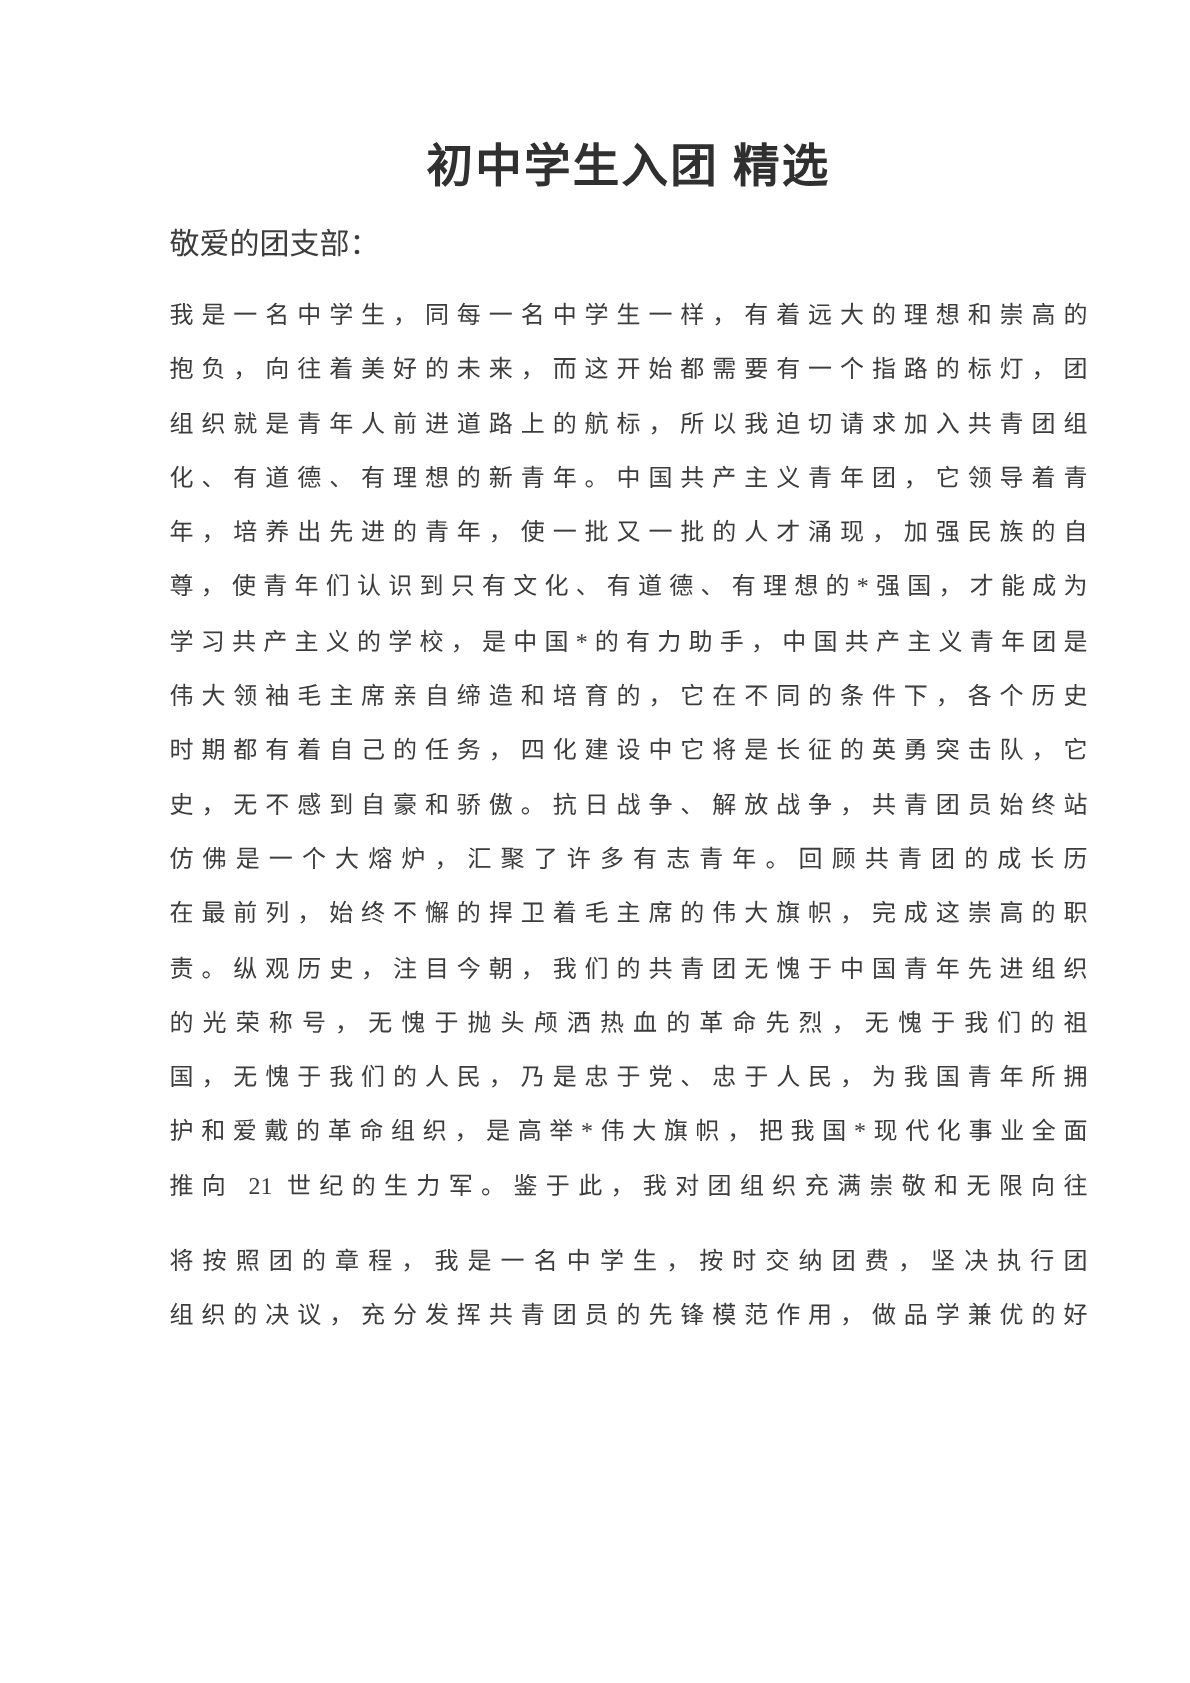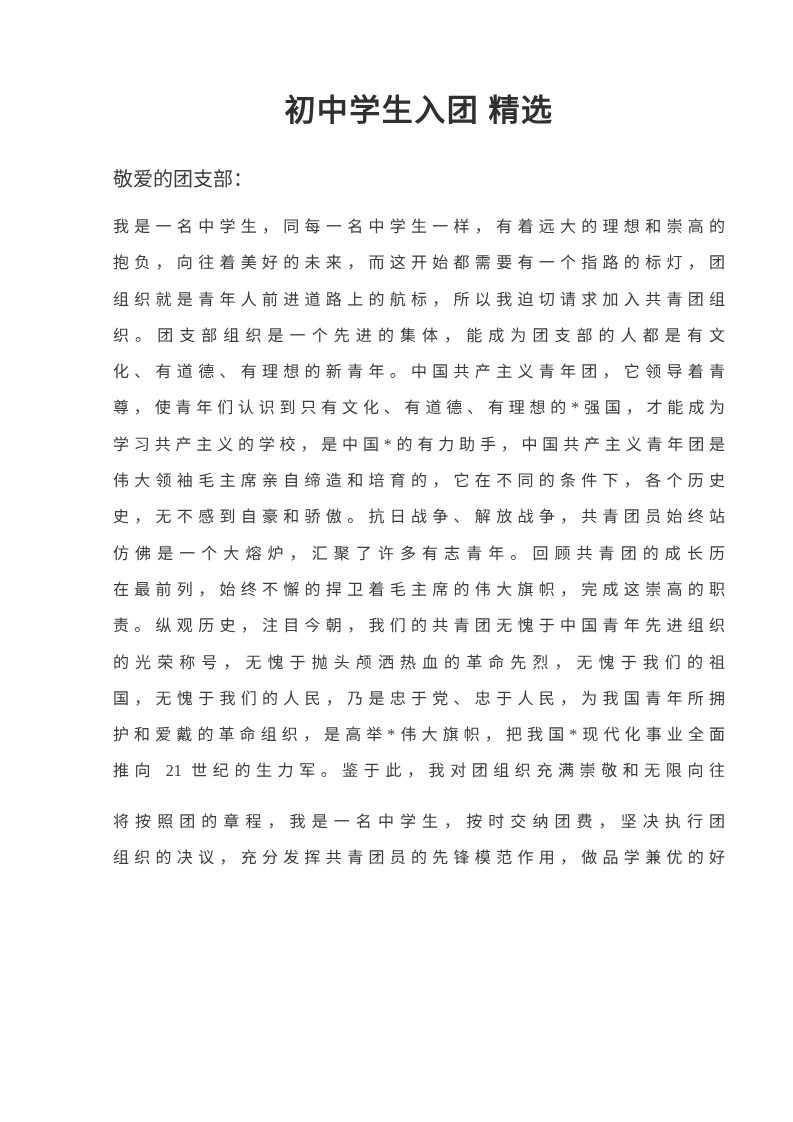--- a/index.html
+++ b/index.html
@@ -21,21 +21,21 @@
   .title {
     margin: 0;
     font-size: 31px;
     font-weight: 700;
     line-height: 42px;
     letter-spacing: 1.5px;
     text-align: center;
     color: #303030;
   }
   .salutation {
-    margin-top: 34px;
+    margin-top: 18px;
     font-size: 20px;
     line-height: 26px;
     text-align: left;
   }
   .paragraph {
     margin-top: 17px;
   }
   .paragraph + .paragraph {
     margin-top: 14px;
   }
@@ -53,25 +53,26 @@
 <div class="page">
   <h1 class="title">初中学生入团 精选</h1>
 
   <div class="salutation">敬爱的团支部：</div>
 
   <div>
       <div class="paragraph">
         <div class="line">我是一名中学生，同每一名中学生一样，有着远大的理想和崇高的</div>
         <div class="line">抱负，向往着美好的未来，而这开始都需要有一个指路的标灯，团</div>
         <div class="line">组织就是青年人前进道路上的航标，所以我迫切请求加入共青团组</div>
-        <div class="line">织。团支部组织是一个先进的集体，能成为团支部的人都是有文</div>
         <div class="line">化、有道德、有理想的新青年。中国共产主义青年团，它领导着青</div>
+        <div class="line">年，培养出先进的青年，使一批又一批的人才涌现，加强民族的自</div>
         <div class="line">尊，使青年们认识到只有文化、有道德、有理想的*强国，才能成为</div>
         <div class="line">学习共产主义的学校，是中国*的有力助手，中国共产主义青年团是</div>
         <div class="line">伟大领袖毛主席亲自缔造和培育的，它在不同的条件下，各个历史</div>
+        <div class="line">时期都有着自己的任务，四化建设中它将是长征的英勇突击队，它</div>
         <div class="line">史，无不感到自豪和骄傲。抗日战争、解放战争，共青团员始终站</div>
         <div class="line">仿佛是一个大熔炉，汇聚了许多有志青年。回顾共青团的成长历</div>
         <div class="line">在最前列，始终不懈的捍卫着毛主席的伟大旗帜，完成这崇高的职</div>
         <div class="line">责。纵观历史，注目今朝，我们的共青团无愧于中国青年先进组织</div>
         <div class="line">的光荣称号，无愧于抛头颅洒热血的革命先烈，无愧于我们的祖</div>
         <div class="line">国，无愧于我们的人民，乃是忠于党、忠于人民，为我国青年所拥</div>
         <div class="line">护和爱戴的革命组织，是高举*伟大旗帜，把我国*现代化事业全面</div>
         <div class="line">推向 21 世纪的生力军。鉴于此，我对团组织充满崇敬和无限向往</div>
       </div>
       <div class="paragraph">

